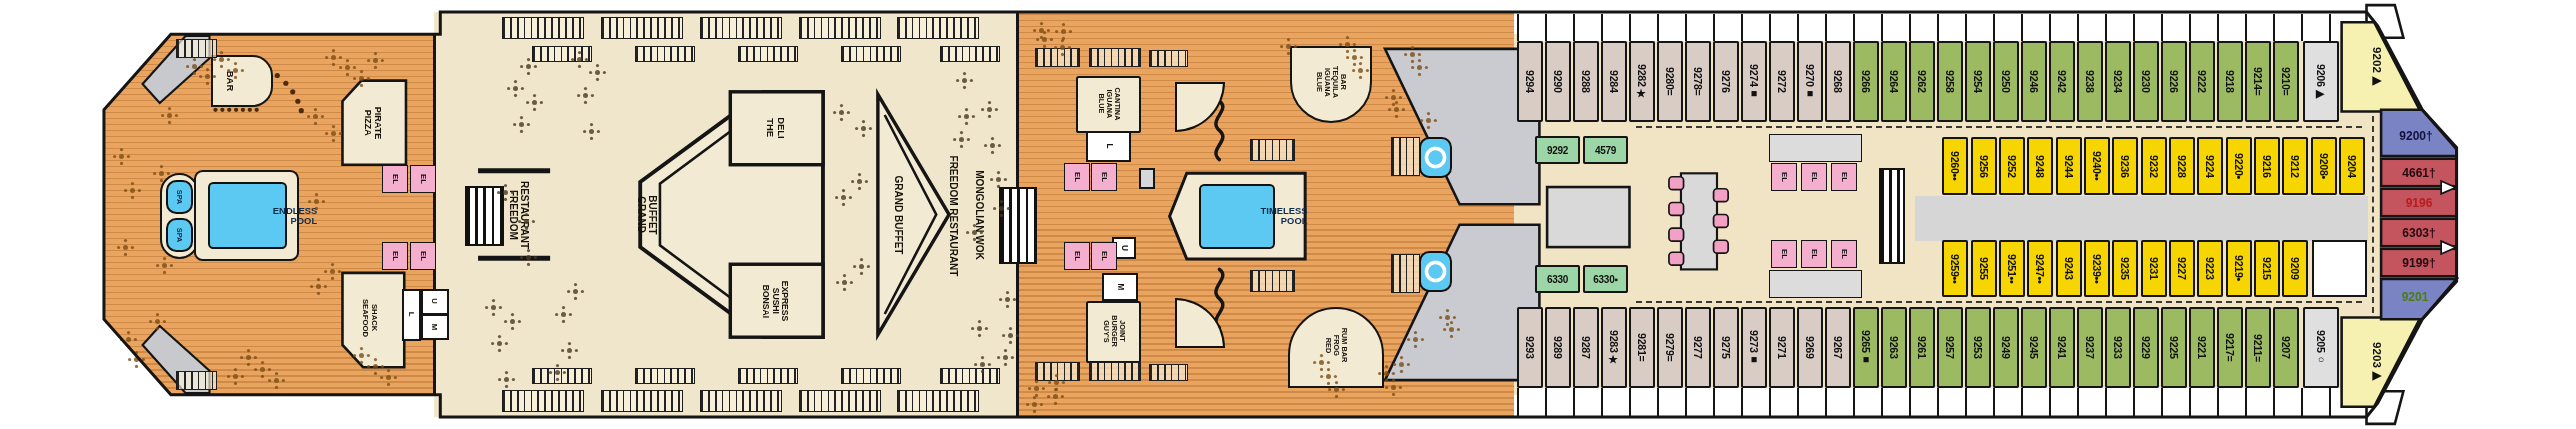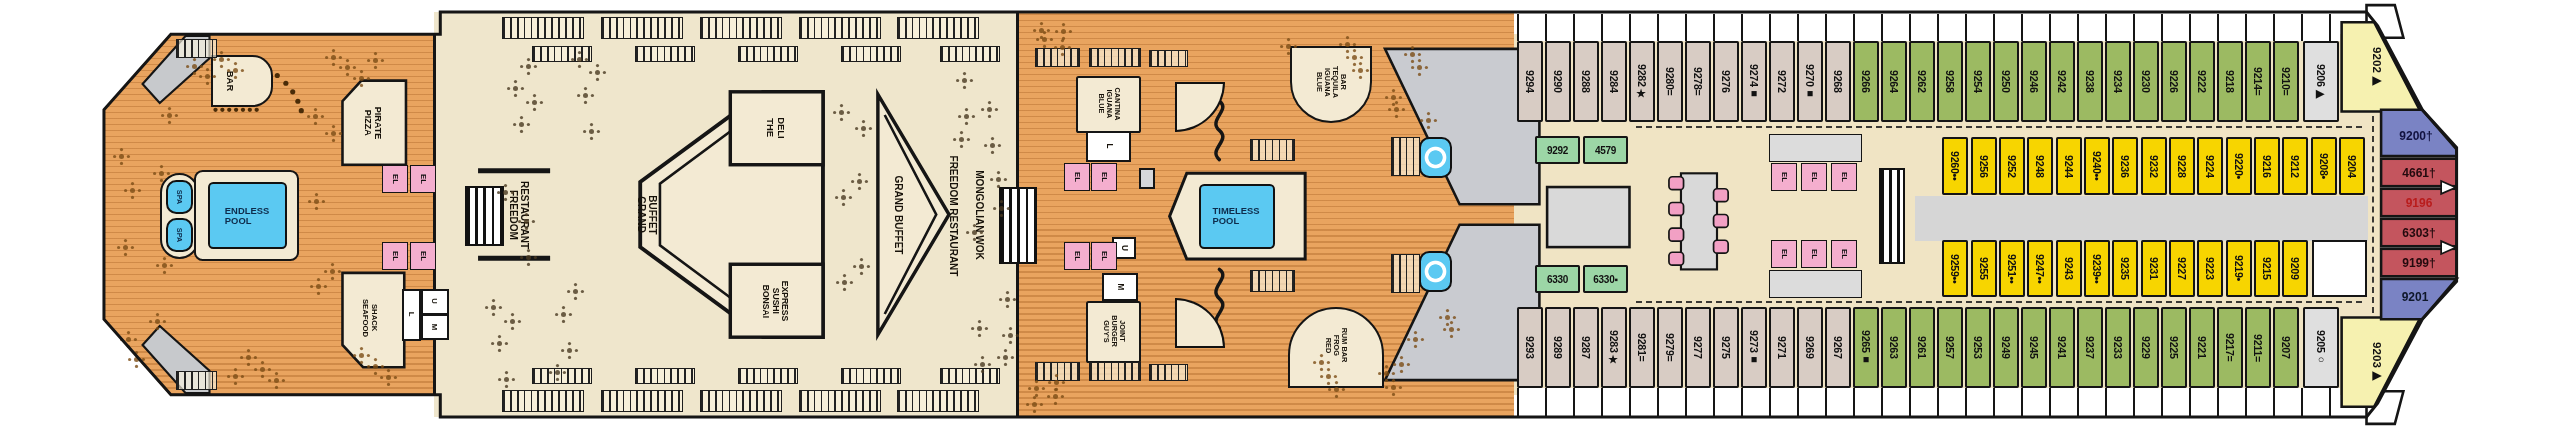--- a/index.html
+++ b/index.html
@@ -30,22 +30,22 @@
   .gback{position:absolute;box-sizing:border-box;border:1.9px solid #151515;background:#DCDCDC;}
   .cab{position:absolute;box-sizing:border-box;border:2.1px solid #151515;border-radius:1.7px;
        display:flex;align-items:center;justify-content:center;color:#111;overflow:hidden;}
   .cab span{writing-mode:vertical-lr;text-orientation:mixed;line-height:1;
             font:bold 10.7px "Liberation Sans",sans-serif;letter-spacing:-0.3px;white-space:nowrap;}
   .cab.htxt span{writing-mode:horizontal-tb;font-size:10px;}
   .c-tan{background:#D8CCC4;} .c-green{background:#9CBA62;} .c-mint{background:#9CD6A6;}
   .c-yellow{background:#F7D500;} .c-graycab{background:#DFDFDF;}
   .vlab{position:absolute;transform:translate(-50%,-50%);writing-mode:vertical-lr;text-orientation:mixed;
         white-space:pre-line;text-align:center;color:#17120a;font-weight:bold;line-height:1.12;}
-  .hlab{position:absolute;transform:translate(-50%,-50%);white-space:pre-line;text-align:left;
-        color:#0e2c4c;font-weight:bold;line-height:1.05;}
+  .hlab{position:absolute;transform:translate(-50%,-50%);white-space:pre-line;text-align:right;
+        color:#0e2c4c;font-weight:bold;line-height:1.05;margin-left:48px;}
   .slab{position:absolute;transform:translate(-50%,-50%);font-weight:bold;color:#111;white-space:nowrap;}
   .slab.v{writing-mode:vertical-lr;text-orientation:mixed;}
   .dashh{position:absolute;height:0;border-top:2.6px dashed #1b1b1b;opacity:.85;}
   .dashv{position:absolute;width:0;border-left:2.6px dashed #1b1b1b;opacity:.85;}
   .qarc{position:absolute;box-sizing:border-box;width:50px;height:50px;border:2.6px solid #111;background:#F3EAD3;}
   .flw{position:absolute;width:5.2px;height:5.2px;border-radius:50%;}
 </style>
 </head>
 <body>
 
@@ -206,21 +206,21 @@
   <div class="vlab" style="left:1124px;top:248px;font-size:8.2px;">U</div>
   <div class="vlab" style="left:1120px;top:287px;font-size:8.2px;">M</div>
 
   <div class="slab v" style="left:2377px;top:67px;font-size:11.6px;">9202▶</div>
   <div class="slab v" style="left:2377px;top:362px;font-size:11.6px;">9203▶</div>
   <div class="slab" style="left:2416px;top:136px;font-size:12px;color:#121240;">9200†</div>
   <div class="slab" style="left:2419px;top:173px;font-size:12px;color:#230a0e;">4661†</div>
   <div class="slab" style="left:2419px;top:203px;font-size:12px;color:#b91c1c;">9196</div>
   <div class="slab" style="left:2419px;top:233px;font-size:12px;color:#230a0e;">6303†</div>
   <div class="slab" style="left:2419px;top:263px;font-size:12px;color:#230a0e;">9199†</div>
-  <div class="slab" style="left:2415px;top:297px;font-size:12px;color:#0f172a;">9201</div>
+  <div class="slab" style="left:2415px;top:297px;font-size:12px;color:#4d7c0f;">9201</div>
 
   <svg class="layer" width="2576" height="429" style="z-index:40;" viewBox="0 0 3000 500">
     <path d="M120,128 L198,40 L512,40 L512,14 L2757,14 L2770,30 L2822,128 L2862,172 L2862,328 L2822,372 L2770,470 L2757,486 L512,486 L512,460 L198,460 L120,372 Z" fill="none" stroke="#151515" stroke-width="3.5"></path>
   </svg>
 <div class="cab c-tan" style="left: 1517px; top: 41px; width: 26px; height: 81px;">
       <span>9294</span>
     </div>
     <div class="cab c-tan" style="left: 1545px; top: 41px; width: 26px; height: 81px;">
       <span>9290</span>
     </div>

